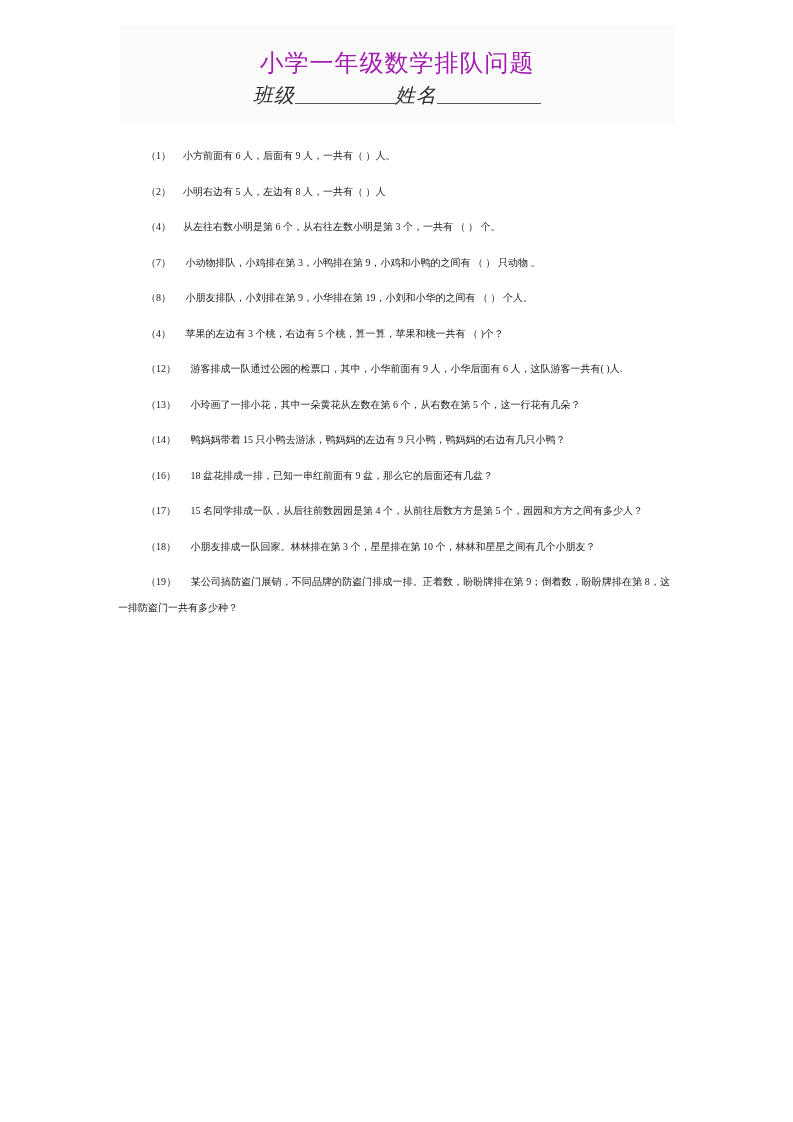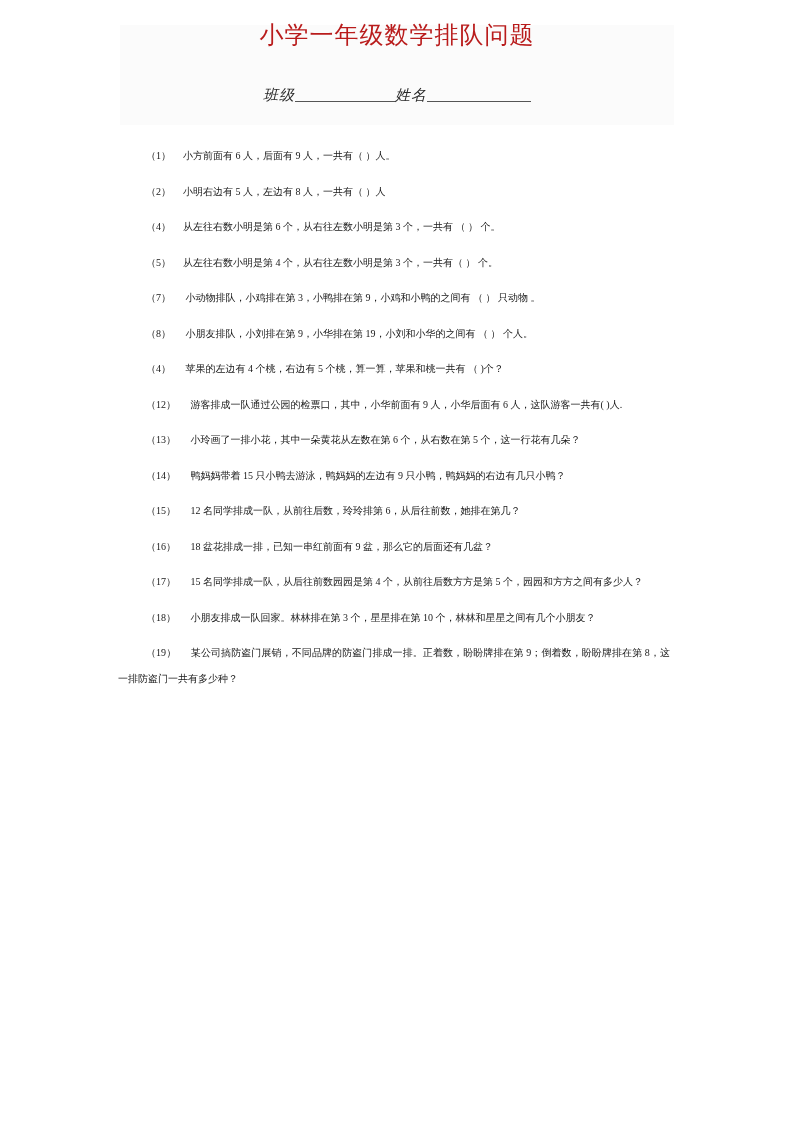--- a/index.html
+++ b/index.html
@@ -32,38 +32,38 @@
     left: 120px;
     top: 25px;
     width: 554px;
     height: 100px;
     background: #fbfbfb;
   }
 
   .doc-title {
     position: absolute;
     left: 120px;
-    top: 18px;
+    top: 46px;
     width: 554px;
     text-align: center;
     font-size: 24px;
     font-weight: 400;
     letter-spacing: 1px;
     line-height: 34px;
-    color: #b91c1c;
+    color: #a21caf;
     font-family: "Liberation Serif", "DejaVu Serif", serif;
   }
 
   .info-line {
     position: absolute;
     left: 120px;
     top: 84px;
     width: 554px;
     text-align: center;
-    font-size: 15px;
+    font-size: 20px;
     line-height: 22px;
     color: #2a2a2a;
     font-family: "DejaVu Serif", "Liberation Serif", serif;
     font-style: italic;
   }
   .info-line .lbl {
     font-style: italic;
     letter-spacing: 1px;
   }
   .info-line .rule {
@@ -108,28 +108,26 @@
   <div class="doc-title">小学一年级数学排队问题</div>
 
   <div class="info-line">
     <span class="lbl">班级</span><span class="rule rule-class"></span><span class="lbl">姓名</span><span class="rule rule-name"></span>
   </div>
 
   <div class="body-block">
     <p class="q"><span class="num">（1）</span><span class="gap"></span><span>小方前面有 6 人，后面有 9 人，一共有（            ）人。</span></p>
     <p class="q"><span class="num">（2）</span><span class="gap"></span><span>小明右边有 5 人，左边有 8 人，一共有（            ）人</span></p>
     <p class="q"><span class="num">（4）</span><span class="gap"></span><span>从左往右数小明是第 6 个，从右往左数小明是第 3 个，一共有 （    ） 个。</span></p>
-    <p class="q"><span class="num">（5）</span><span class="gap"></span><span>从左往右数小明是第 4 个，从右往左数小明是第 3 个，一共有（    ） 个。</span></p>
     <p class="q"><span class="num">（7）</span><span class="gap"></span><span> 小动物排队，小鸡排在第 3，小鸭排在第 9，小鸡和小鸭的之间有 （    ）  只动物 。</span></p>
     <p class="q"><span class="num">（8）</span><span class="gap"></span><span> 小朋友排队，小刘排在第 9，小华排在第 19，小刘和小华的之间有 （   ）  个人。</span></p>
-    <p class="q"><span class="num">（4）</span><span class="gap"></span><span> 苹果的左边有 4 个桃，右边有 5 个桃，算一算，苹果和桃一共有 （  )个？</span></p>
+    <p class="q"><span class="num">（4）</span><span class="gap"></span><span> 苹果的左边有 3 个桃，右边有 5 个桃，算一算，苹果和桃一共有 （  )个？</span></p>
     <p class="q"><span class="num">（12）</span><span class="gap"></span><span> 游客排成一队通过公园的检票口，其中，小华前面有 9 人，小华后面有 6 人，这队游客一共有(  )人.</span></p>
     <p class="q"><span class="num">（13）</span><span class="gap"></span><span> 小玲画了一排小花，其中一朵黄花从左数在第 6 个，从右数在第 5 个，这一行花有几朵？</span></p>
     <p class="q"><span class="num">（14）</span><span class="gap"></span><span> 鸭妈妈带着 15 只小鸭去游泳，鸭妈妈的左边有 9 只小鸭，鸭妈妈的右边有几只小鸭？</span></p>
-    <p class="q"><span class="num">（15）</span><span class="gap"></span><span> 12 名同学排成一队，从前往后数，玲玲排第 6，从后往前数，她排在第几？</span></p>
     <p class="q"><span class="num">（16）</span><span class="gap"></span><span> 18 盆花排成一排，已知一串红前面有 9 盆，那么它的后面还有几盆？</span></p>
     <p class="q"><span class="num">（17）</span><span class="gap"></span><span> 15 名同学排成一队，从后往前数园园是第 4 个，从前往后数方方是第 5 个，园园和方方之间有多少人？</span></p>
     <p class="q"><span class="num">（18）</span><span class="gap"></span><span> 小朋友排成一队回家。林林排在第 3 个，星星排在第 10 个，林林和星星之间有几个小朋友？</span></p>
     <p class="q"><span class="num">（19）</span><span class="gap"></span><span> 某公司搞防盗门展销，不同品牌的防盗门排成一排。正着数，盼盼牌排在第 9；倒着数，盼盼牌排在第 8，这一排防盗门一共有多少种？</span></p>
 
   </div>
 
 </div>
 
 </body></html>

